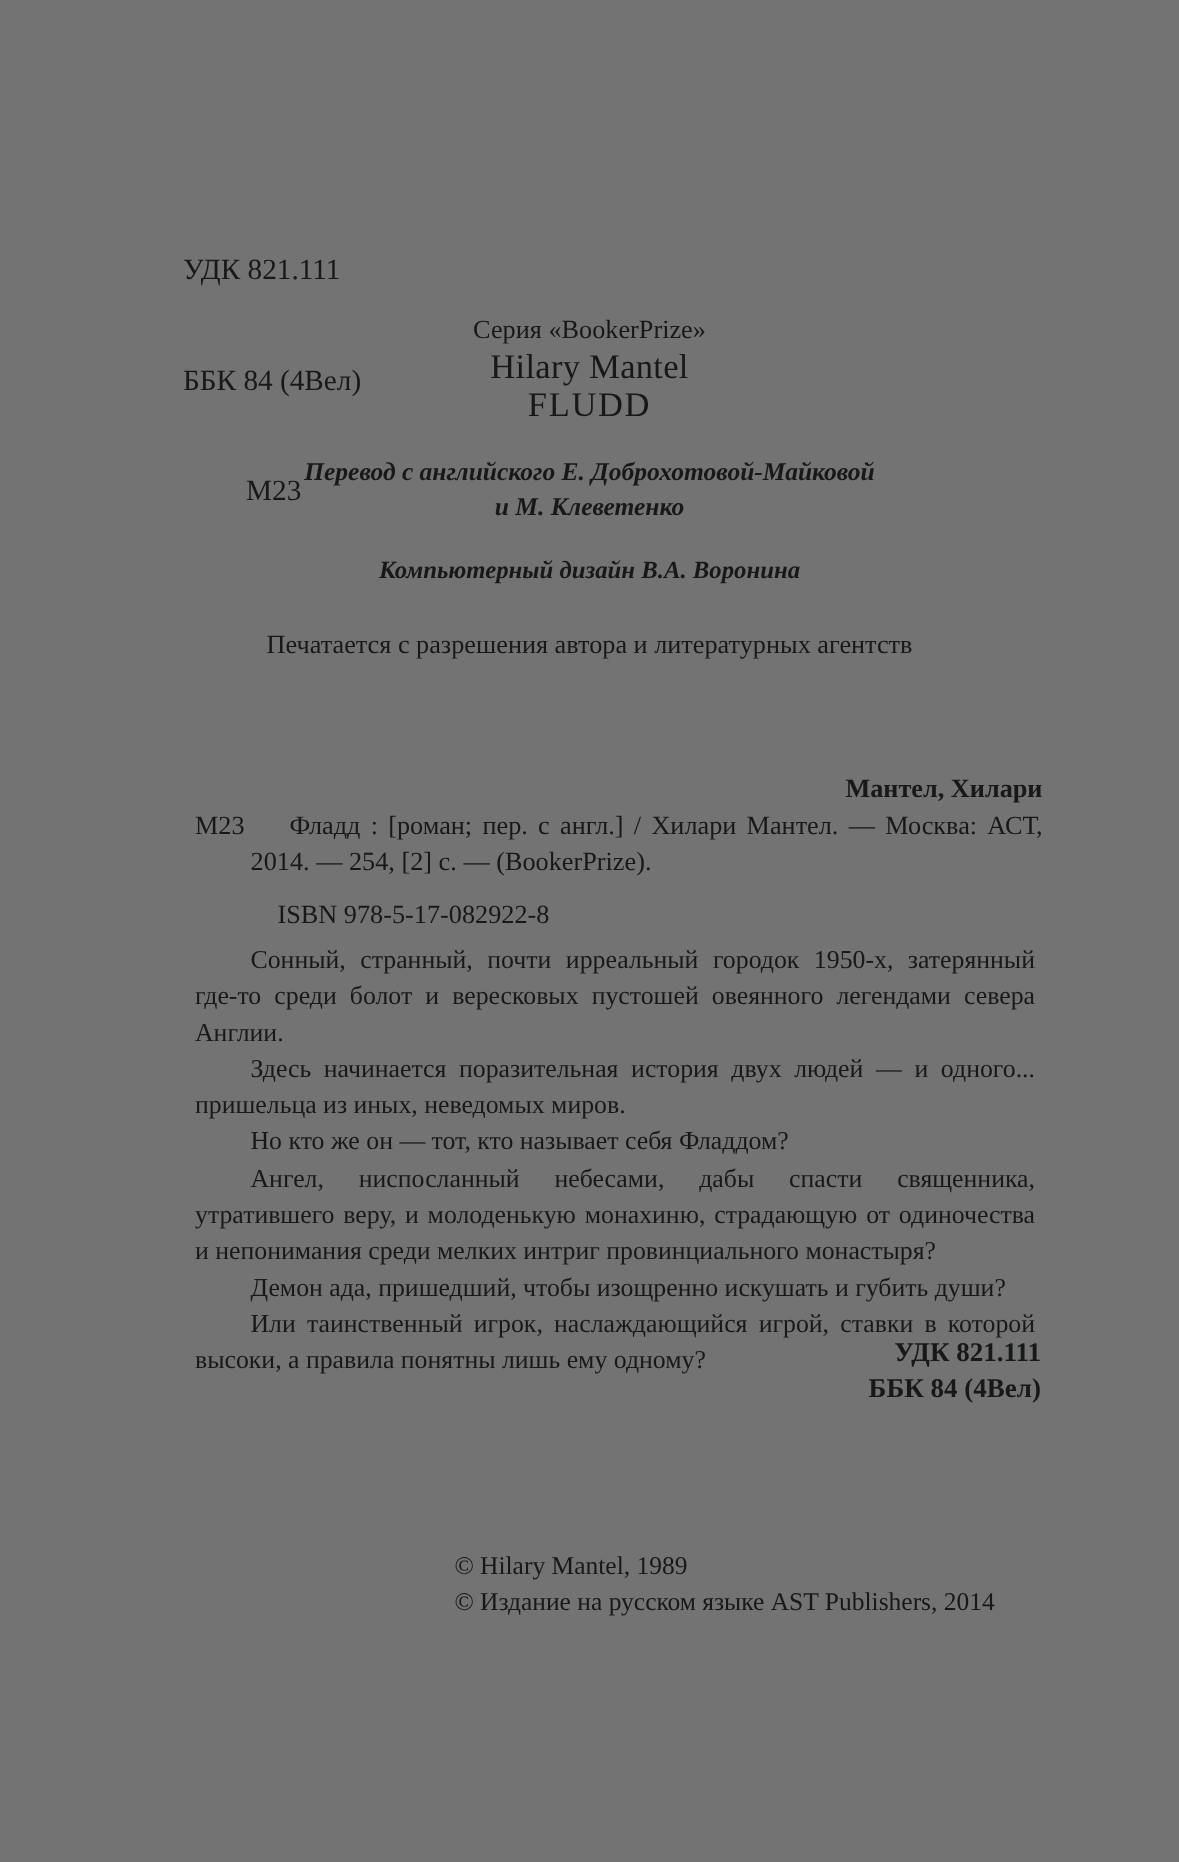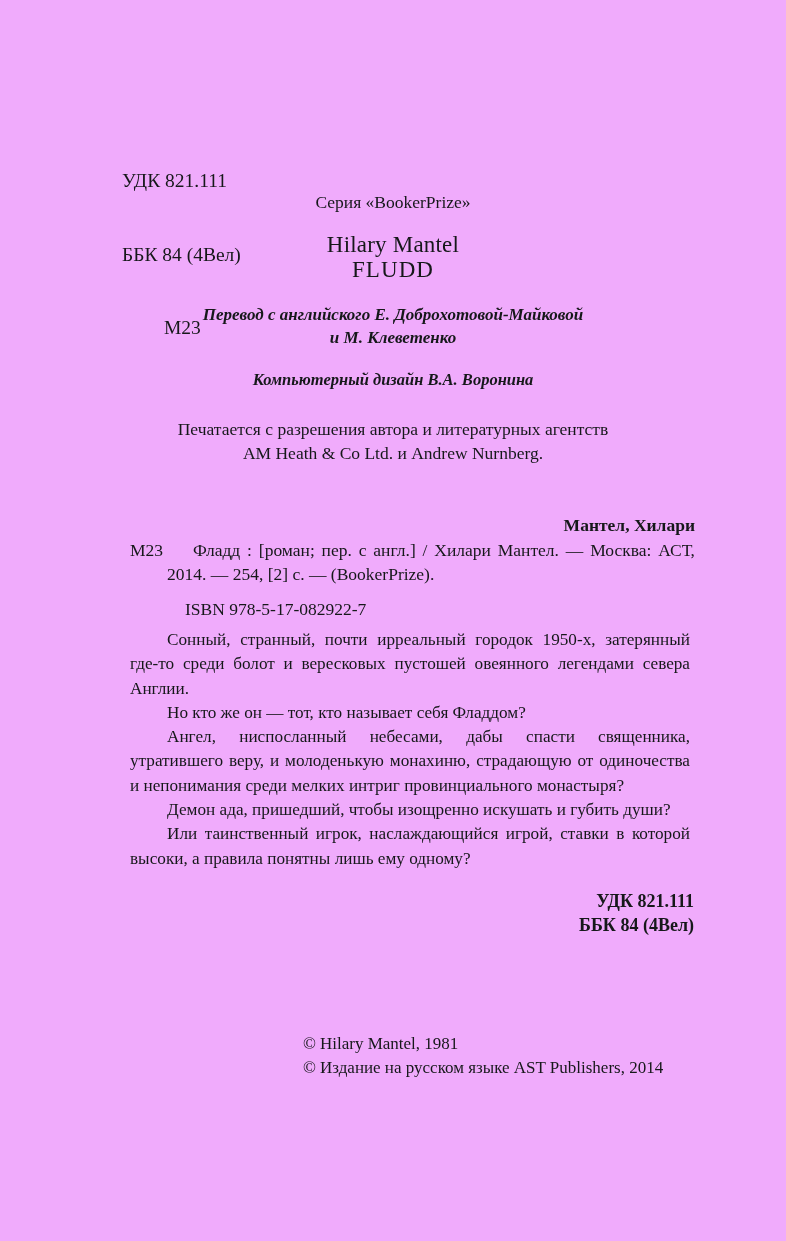--- a/index.html
+++ b/index.html
@@ -12,21 +12,21 @@
     height: 1241px;
     position: relative;
     font-family: "Liberation Serif", "DejaVu Serif", serif;
     color: #16181a;
     -webkit-font-smoothing: antialiased;
   }
 
   .page {
     position: absolute;
     inset: 0;
-    background: #f0abfc;
+    background: #737373;
   }
 
   
   .codes-top {
     position: absolute;
     left: 122px;
     top: 120px;
     font-size: 19.5px;
     line-height: 24.5px;
     white-space: pre;
@@ -36,21 +36,21 @@
 
   
   .center-block {
     position: absolute;
     left: 0;
     right: 0;
     text-align: center;
   }
 
   .series-line {
-    top: 191px;
+    top: 208px;
     font-size: 17.5px;
     line-height: 22px;
   }
 
   .author-title {
     top: 232px;
     font-size: 23px;
     line-height: 25px;
   }
   .author-title .author-name { display: block; letter-spacing: 0.2px; }
@@ -188,46 +188,46 @@
 
   <div class="center-block translators">
     <span>Перевод с английского Е. Доброхотовой-Майковой</span>
     <span>и М. Клеветенко</span>
   </div>
 
   <div class="center-block designer">Компьютерный дизайн В.А. Воронина</div>
 
   <div class="center-block permission">
     <span>Печатается с разрешения автора и литературных агентств</span>
-    <span>AM Heath &amp; Co Ltd. и Andrew Nurnberg.</span>
   </div>
 
   <div class="biblio">
     <div class="biblio-heading">Мантел, Хилари</div>
     <div class="biblio-entry">
       <span class="biblio-label">М23</span><span>Фладд : [роман; пер. с англ.] / Хилари Мантел. — Москва: АСТ, 2014. — 254, [2] с. — (BookerPrize).</span>
     </div>
-    <div class="isbn">ISBN 978-5-17-082922-7</div>
+    <div class="isbn">ISBN 978-5-17-082922-8</div>
   </div>
 
   <div class="blurb">
     <p>Сонный, странный, почти ирреальный городок 1950-х, затерянный где-то среди болот и вересковых пустошей овеянного легендами севера Англии.</p>
+    <p>Здесь начинается поразительная история двух людей — и одного... пришельца из иных, неведомых миров.</p>
     <p>Но кто же он — тот, кто называет себя Фладдом?</p>
     <p>Ангел, ниспосланный небесами, дабы спасти священника, утратившего веру, и молоденькую монахиню, страдающую от одиночества и непонимания среди мелких интриг провинциального монастыря?</p>
     <p>Демон ада, пришедший, чтобы изощренно искушать и губить души?</p>
     <p>Или таинственный игрок, наслаждающийся игрой, ставки в которой высоки, а правила понятны лишь ему одному?</p>
   </div>
 
   <div class="codes-bottom">
     <span>УДК 821.111</span>
     <span>ББК 84 (4Вел)</span>
   </div>
 
   <div class="copyright">
     <span class="cr-line">
-      <span class="cr-mark">©</span><span>Hilary Mantel, 1981</span>
+      <span class="cr-mark">©</span><span>Hilary Mantel, 1989</span>
     </span>
     <span class="cr-line">
       <span class="cr-mark">©</span><span>Издание на русском языке AST Publishers, 2014</span>
     </span>
   </div>
 
 </div>
 
 </body></html>

